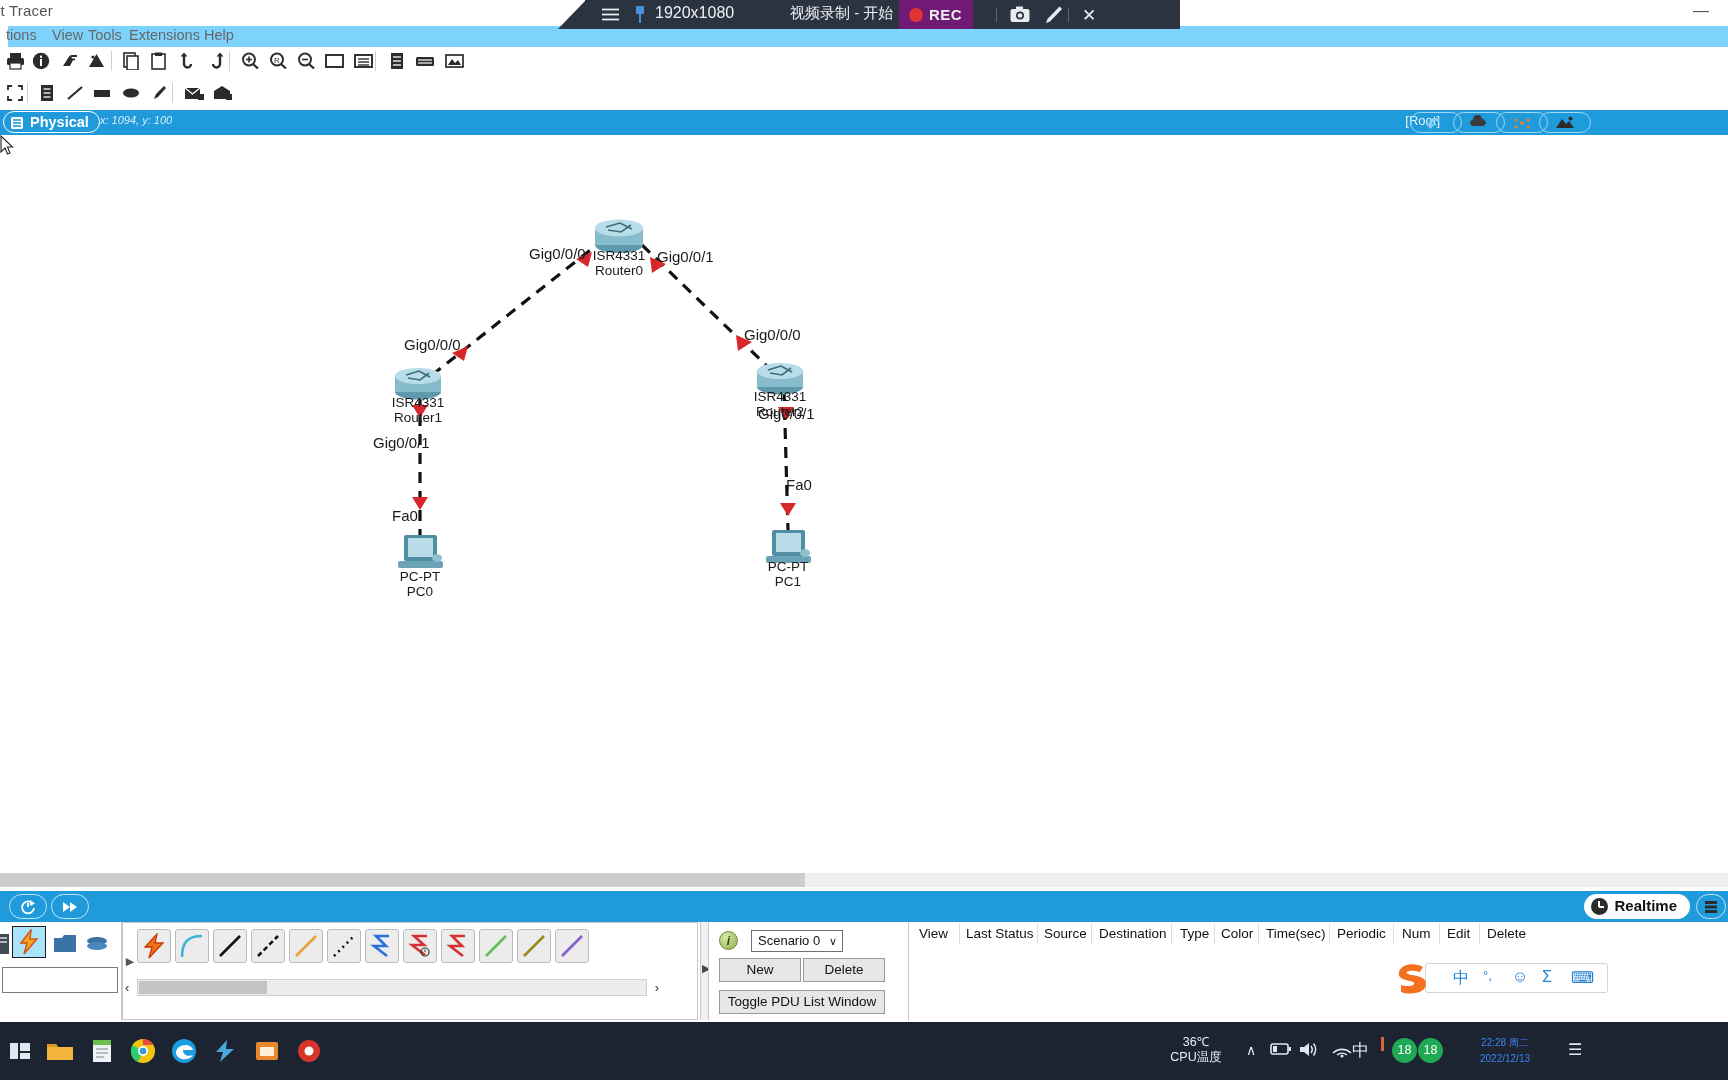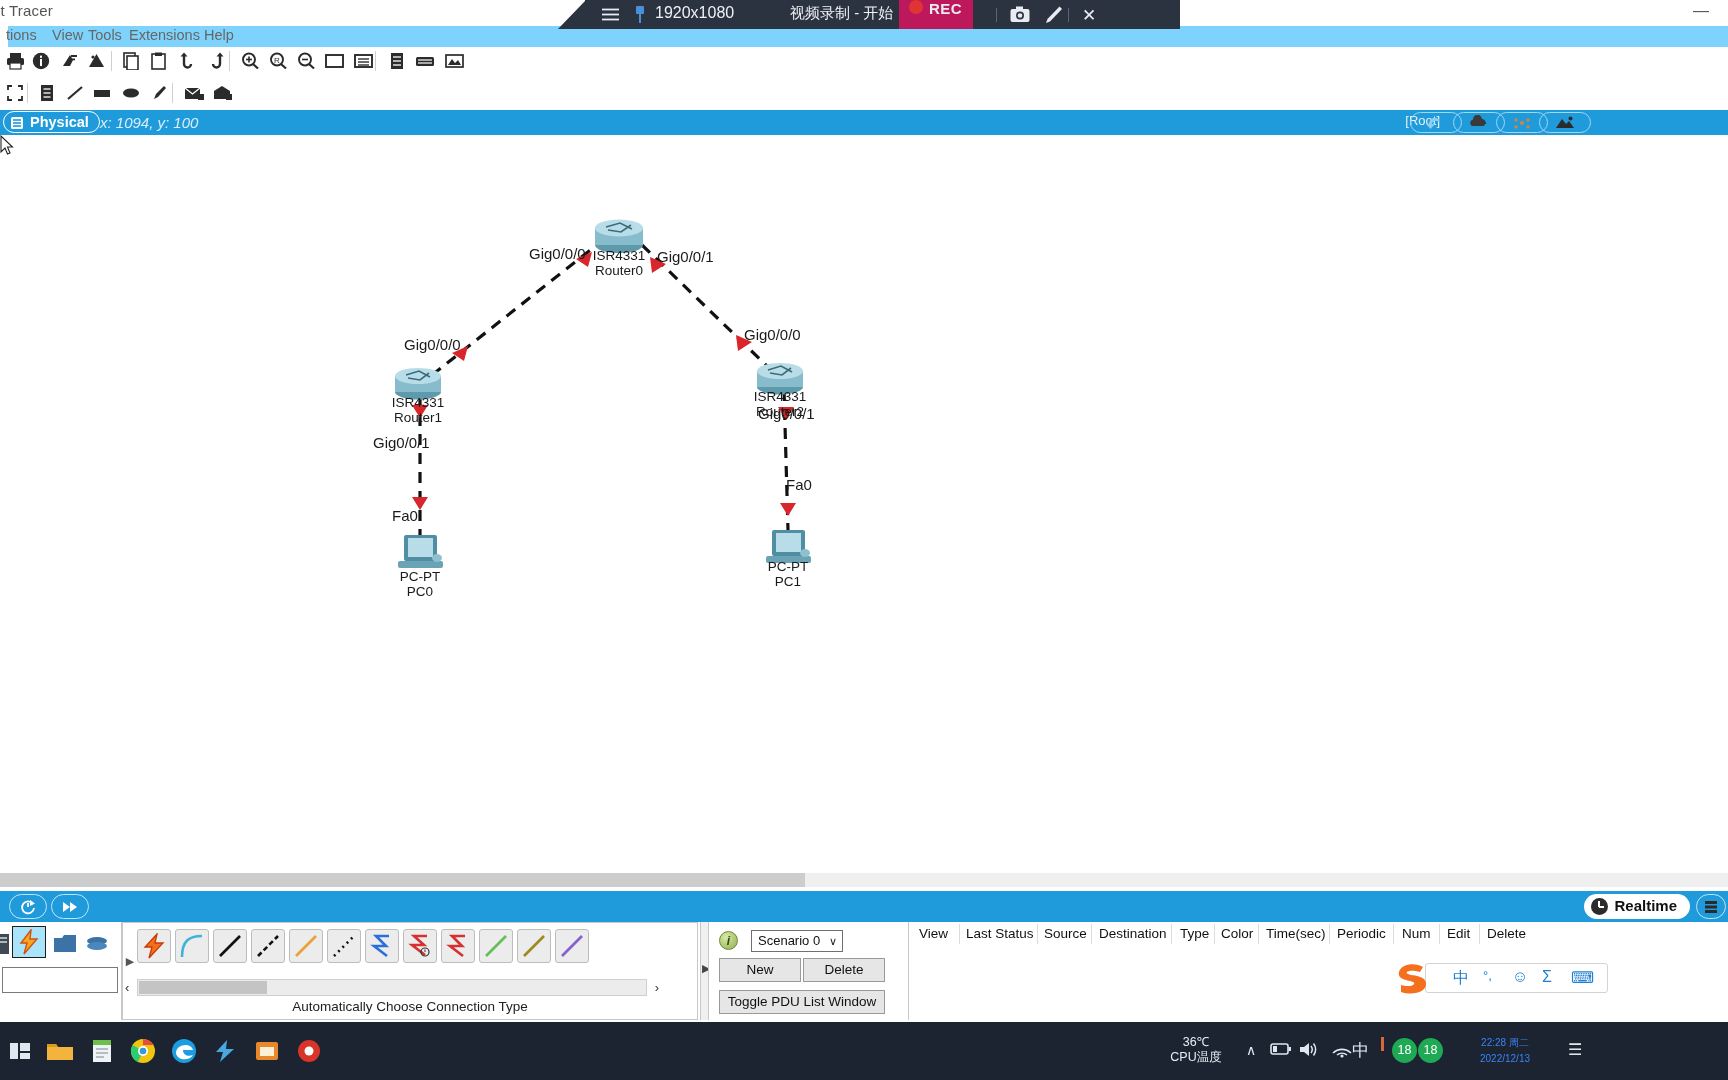--- a/index.html
+++ b/index.html
@@ -27,21 +27,21 @@
   .tb-sep { position:absolute; top:3px; width:1px; height:20px; background:#cfcfcf; }
 
   
   .pt-bluebar { position:absolute; left:0; top:110px; width:1728px; height:25px; background:#1f9ada; }
   .pt-tabchip {
     position:absolute; left:3px; top:1px; height:22px; padding:0 10px 0 26px;
     border:1.4px solid #fff; border-radius:11px; color:#fff; font-size:14.5px;
     font-weight:bold; line-height:21px; background:transparent;
   }
   .pt-tabchip .bars { position:absolute; left:6px; top:4px; width:14px; height:14px; }
-  .pt-coords { position:absolute; left:100px; top:4px; font-size:15px; color:#d8eefb; font-style:italic; }
+  .pt-coords { position:absolute; left:100px; top:4px; font-size:11px; color:#d8eefb; font-style:italic; }
   .pt-root { position:absolute; right:288px; top:3px; font-size:13px; color:#e3f2fb; }
   .rnd-btn { position:absolute; top:2px; width:52px; height:21px; border:1.3px solid #9fd8f4; border-radius:11px; display:flex; align-items:center; justify-content:center; }
 
   
   .pt-canvas { position:absolute; left:0; top:135px; width:1728px; height:740px; background:#fff; overflow:hidden; }
   .pt-canvas svg { position:absolute; left:0; top:0; }
   .node-label { position:absolute; font-size:13.5px; color:#1a1a1a; text-align:center; white-space:pre; line-height:15px; }
   .iface-label { position:absolute; font-size:15px; color:#1a1a1a; white-space:nowrap; }
 
   .cursor-arrow { position:absolute; left:905px; top:233px; width:14px; height:20px; }
@@ -119,21 +119,21 @@
 
   
   #rec-bar { position:absolute; left:585px; top:0; width:595px; height:29px; background:#2b3240; }
   #rec-bar .notch { position:absolute; left:-27px; top:0; width:28px; height:29px; background:#2b3240;
      clip-path: polygon(100% 0, 100% 100%, 0 100%); }
   .rec-item { position:absolute; color:#e9ecf1; font-size:15px; top:5px; }
   .rec-ham { position:absolute; left:17px; top:8px; width:17px; height:13px; }
   .rec-pin { position:absolute; left:47px; top:5px; width:16px; height:19px; }
   .rec-res { position:absolute; left:70px; top:4px; font-size:16px; color:#eef1f5; }
   .rec-status { position:absolute; left:205px; top:4px; font-size:15px; color:#eef1f5; }
-  .rec-btn { position:absolute; top:0; height:29px; background:#be185d; display:flex; }
+  .rec-btn { position:absolute; top:0; height:29px; background:#701a75; display:flex; align-items:center; }
   .rec-dot { width:14px; height:14px; border-radius:50%; background:#e03434; margin:0 6px 0 10px; }
   .rec-label { color:#e9ecf1; font-size:15px; font-weight:bold; letter-spacing:.5px; padding-right:11px; }
   .rec-ico { position:absolute; top:5px; width:20px; height:19px; }
   .rec-div { position:absolute; top:8px; width:1px; height:14px; background:#5a6474; }
 
   
   #taskbar { position:absolute; left:0; top:1022px; width:1728px; height:58px; background:#1b2430; }
   .tb-item { position:absolute; top:9px; width:40px; height:40px; display:flex; align-items:center; justify-content:center; }
   .tray-text { position:absolute; color:#e8eef5; font-size:12.5px; text-align:center; line-height:15px; }
   .tray-ico { position:absolute; top:18px; }
@@ -563,21 +563,20 @@
           <svg width="26" height="26">
             <line x1="3" y1="23" x2="23" y2="3" stroke="#8a5fd0" stroke-width="2.6"></line>
           </svg>
         </div>
 
       <div class="conn-scroll">
         <div class="lft">‹</div>
         <div class="thumb"></div>
         <div class="rgt">›</div>
       </div>
-      <div class="conn-caption">Automatically Choose Connection Type</div>
     </div>
 
     <div class="pdu-splitter">
       <div class="tri">▶</div>
     </div>
 
     <div class="pdu-panel">
       <div class="info-circ">i</div>
       <div class="scenario-select">
         <span class="txt">Scenario 0</span>

